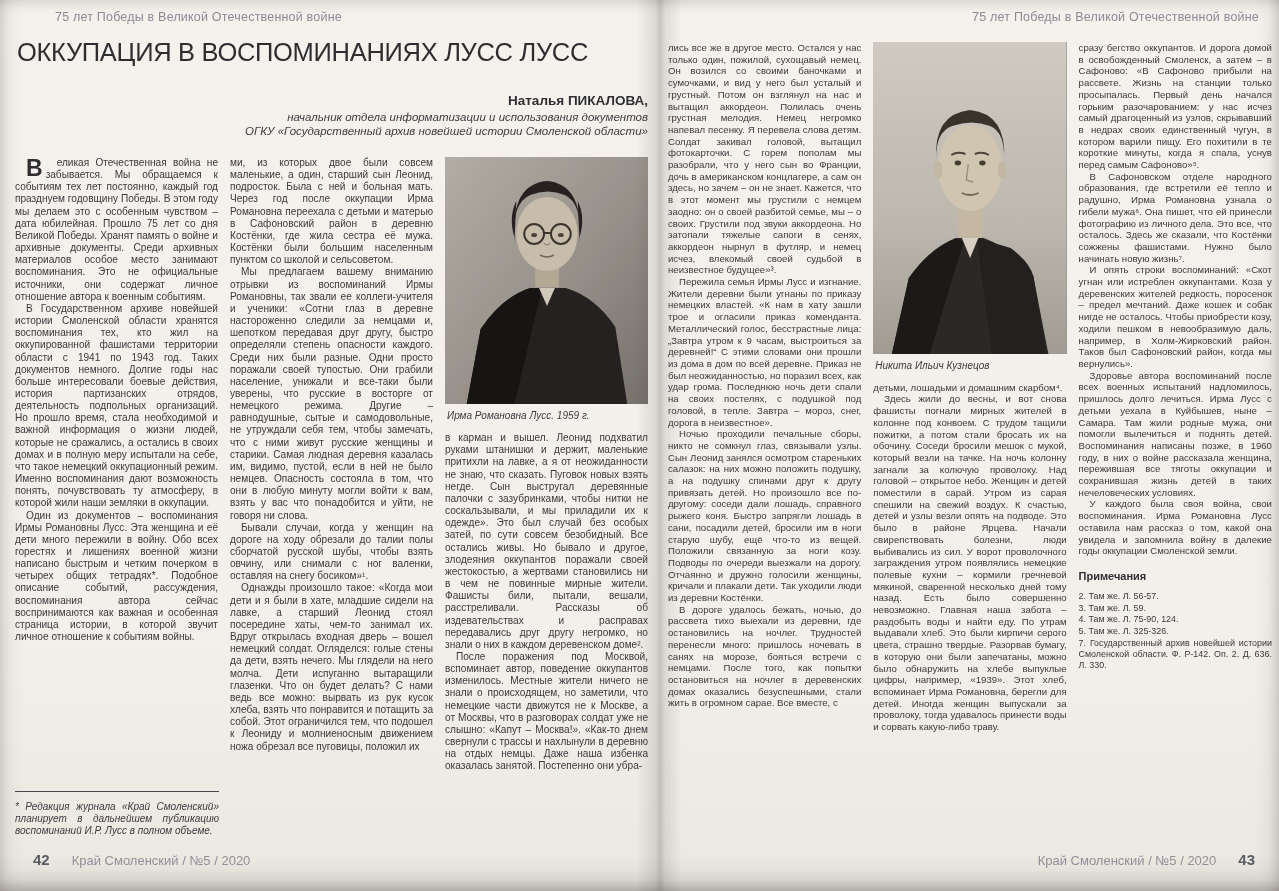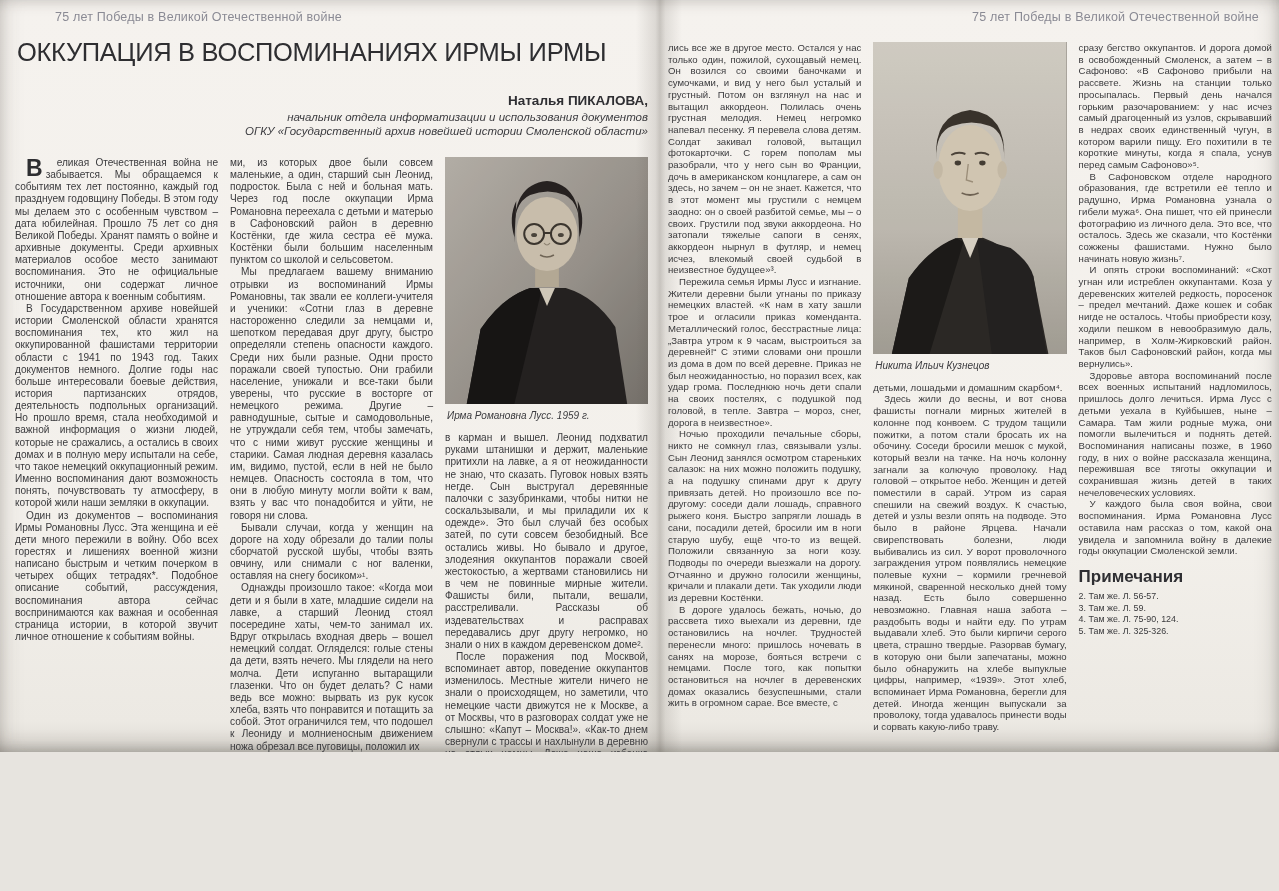--- a/index.html
+++ b/index.html
@@ -1,17 +1,17 @@
 <!DOCTYPE html>
 <html><head>
 <meta charset="utf-8">
 <style>
   html,body{margin:0;padding:0;background:#e7e4df;}
   .spread{
-    position:relative;width:1279px;height:752px;overflow:hidden;
+    position:relative;width:1279px;height:891px;overflow:hidden;
     background:linear-gradient(180deg,#f5f2ee 0%,#f3f0eb 70%,#ece9e3 96%,#dcd8d2 100%);
     font-family:"Liberation Sans","DejaVu Sans",sans-serif;color:#3a3a3d;
     box-shadow:inset 0 -12px 20px -12px rgba(60,55,48,.45),
                inset -14px 0 24px -16px rgba(60,55,48,.35),
                inset 14px 0 24px -16px rgba(60,55,48,.28),
                inset 0 12px 18px -14px rgba(60,55,48,.22);
   }
   .gutter{position:absolute;left:636px;top:0;width:46px;height:891px;pointer-events:none;
     background:linear-gradient(90deg,rgba(70,64,56,0) 0%,rgba(70,64,56,.14) 42%,rgba(70,64,56,.26) 52%,rgba(70,64,56,.12) 64%,rgba(70,64,56,0) 100%);}
   .hdr{position:absolute;top:10px;font-size:12.5px;color:#8a8a94;letter-spacing:.2px;}
@@ -30,38 +30,38 @@
   .col p{margin:0;text-align:justify;text-indent:11px;}
   .col p.cont{text-indent:0;}
   .dropcap{float:left;font-size:23px;line-height:20px;font-weight:bold;padding:1px 3px 0 0;color:#2e2e31;}
   .photo{width:100%;overflow:hidden;background:#9a958e;}
   .photo svg{display:block;width:100%;height:100%;}
   .photo.irma{height:247px;}
   .photo.nikita{height:312px;}
   .caption{font-style:italic;font-size:10px;color:#3a3a3e;margin:6px 0 10px 2px;text-indent:0;}
   .footnote{position:absolute;left:15px;top:791px;width:204px;border-top:1.5px solid #4a4a4e;
     padding-top:9px;font-style:italic;font-size:10px;line-height:12.2px;color:#3b3b3f;text-align:justify;}
-  .notes-heading{font-weight:bold;font-size:17px;margin:14px 0 8px 0;color:#2f2f33;}
+  .notes-heading{font-weight:bold;font-size:11px;margin:14px 0 8px 0;color:#2f2f33;}
   .notes{font-size:8.9px;line-height:10.9px;}
   .notes p{text-indent:0;margin:0 0 1px 0;text-align:justify;}
   .footer{position:absolute;top:851px;font-size:13px;color:#90909a;}
   .footer .pagenum{font-weight:bold;font-size:15px;color:#5b5b63;}
   .footer.fl{left:33px;}
   .footer.fl .pagenum{margin-right:22px;}
   .footer.fr{right:24px;text-align:right;}
   .footer.fr .pagenum{margin-left:22px;}
 </style>
 </head>
 <body>
 
 <div class="spread">
 
   <div>
     <div class="hdr left">75 лет Победы в Великой Отечественной войне</div>
-    <div class="title">ОККУПАЦИЯ В ВОСПОМИНАНИЯХ ИРМЫ ИРМЫ</div>
+    <div class="title">ОККУПАЦИЯ В ВОСПОМИНАНИЯХ ЛУСС ЛУСС</div>
     <div class="author-block">
       <div class="author-name">Наталья ПИКАЛОВА,</div>
       <div class="author-role">начальник отдела информатизации и использования документов</div>
       <div class="author-role">ОГКУ «Государственный архив новейшей истории Смоленской области»</div>
     </div>
 
     <div class="cols left-page">
       <div class="col">
         <p><span class="dropcap">В</span><span>еликая Отечественная война не забывается. Мы обращаемся к событиям тех лет постоянно, каждый год празднуем годовщину Победы. В этом году мы делаем это с особенным чувством – дата юбилейная. Прошло 75 лет со дня Великой Победы. Хранят память о войне и архивные документы. Среди архивных материалов особое место занимают воспоминания. Это не официальные источники, они содержат личное отношение автора к военным событиям.</span></p>
         <p>В Государственном архиве новейшей истории Смоленской области хранятся воспоминания тех, кто жил на оккупированной фашистами территории области с 1941 по 1943 год. Таких документов немного. Долгие годы нас больше интересовали боевые действия, история партизанских отрядов, деятельность подпольных организаций. Но прошло время, стала необходимой и важной информация о жизни людей, которые не сражались, а остались в своих домах и в полную меру испытали на себе, что такое немецкий оккупационный режим. Именно воспоминания дают возможность понять, почувствовать ту атмосферу, в которой жили наши земляки в оккупации.</p>
@@ -166,20 +166,21 @@
         <p>В Сафоновском отделе народного образования, где встретили её тепло и радушно, Ирма Романовна узнала о гибели мужа⁶. Она пишет, что ей принесли фотографию из личного дела. Это все, что осталось. Здесь же сказали, что Костёнки сожжены фашистами. Нужно было начинать новую жизнь⁷.</p>
         <p>И опять строки воспоминаний: «Скот угнан или истреблен оккупантами. Коза у деревенских жителей редкость, поросенок – предел мечтаний. Даже кошек и собак нигде не осталось. Чтобы приобрести козу, ходили пешком в невообразимую даль, например, в Холм-Жирковский район. Таков был Сафоновский район, когда мы вернулись».</p>
         <p>Здоровье автора воспоминаний после всех военных испытаний надломилось, пришлось долго лечиться. Ирма Лусс с детьми уехала в Куйбышев, ныне – Самара. Там жили родные мужа, они помогли вылечиться и поднять детей. Воспоминания написаны позже, в 1960 году, в них о войне рассказала женщина, пережившая все тяготы оккупации и сохранившая жизнь детей в таких нечеловеческих условиях.</p>
         <p>У каждого была своя война, свои воспоминания. Ирма Романовна Лусс оставила нам рассказ о том, какой она увидела и запомнила войну в далекие годы оккупации Смоленской земли.</p>
         <div class="notes-heading">Примечания</div>
         <div class="notes">
           <p>2. Там же. Л. 56-57.</p>
           <p>3. Там же. Л. 59.</p>
           <p>4. Там же. Л. 75-90, 124.</p>
           <p>5. Там же. Л. 325-326.</p>
+          <p>7. Государственный архив новейшей истории Смоленской области. Ф. Р-142. Оп. 2. Д. 636. Л. 330.</p>
         </div>
       </div>
     </div>
 
     <div class="footer fr">
       <span>Край Смоленский / №5 / 2020</span><span class="pagenum">43</span>
     </div>
   </div>
 
   <div class="gutter"></div>

